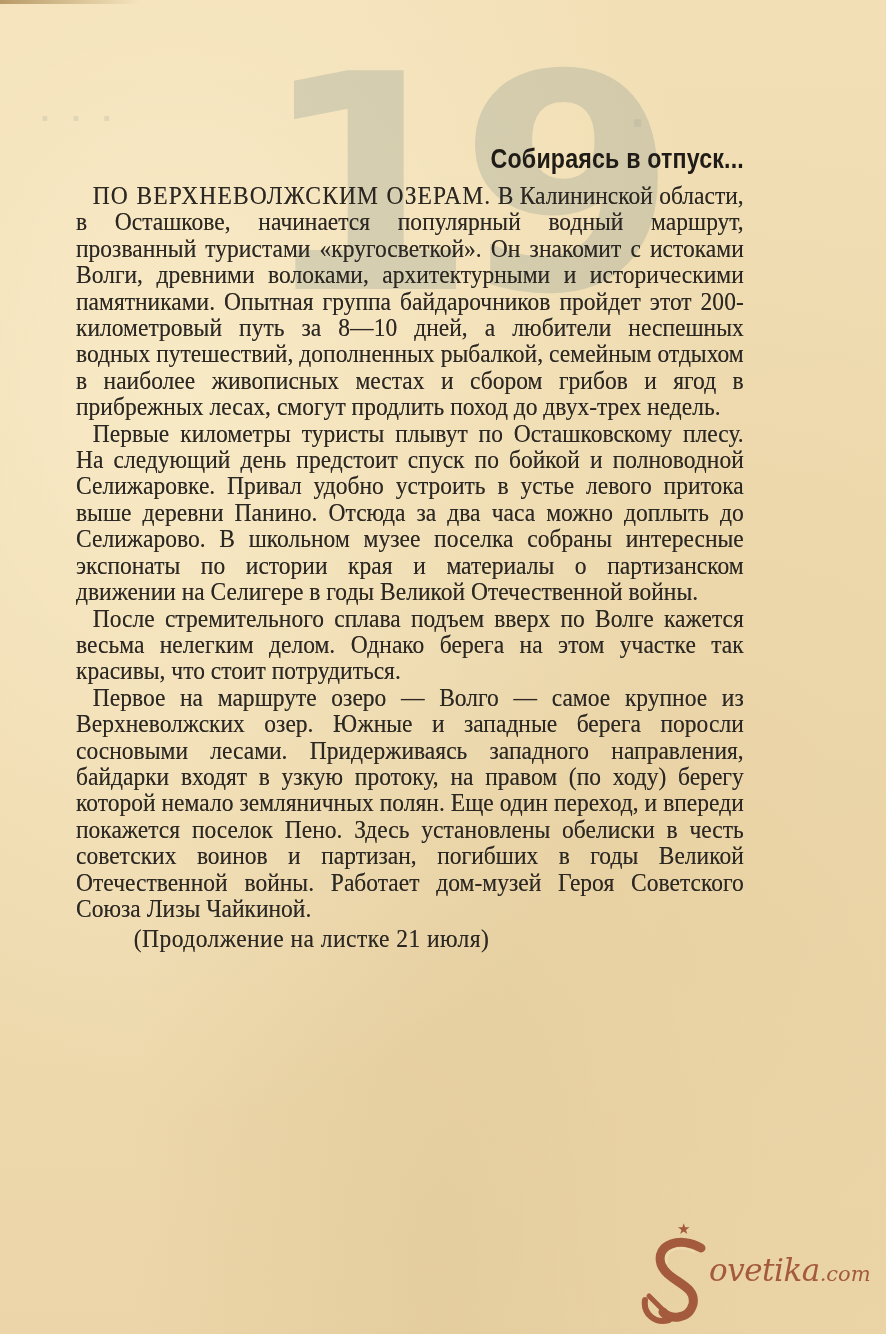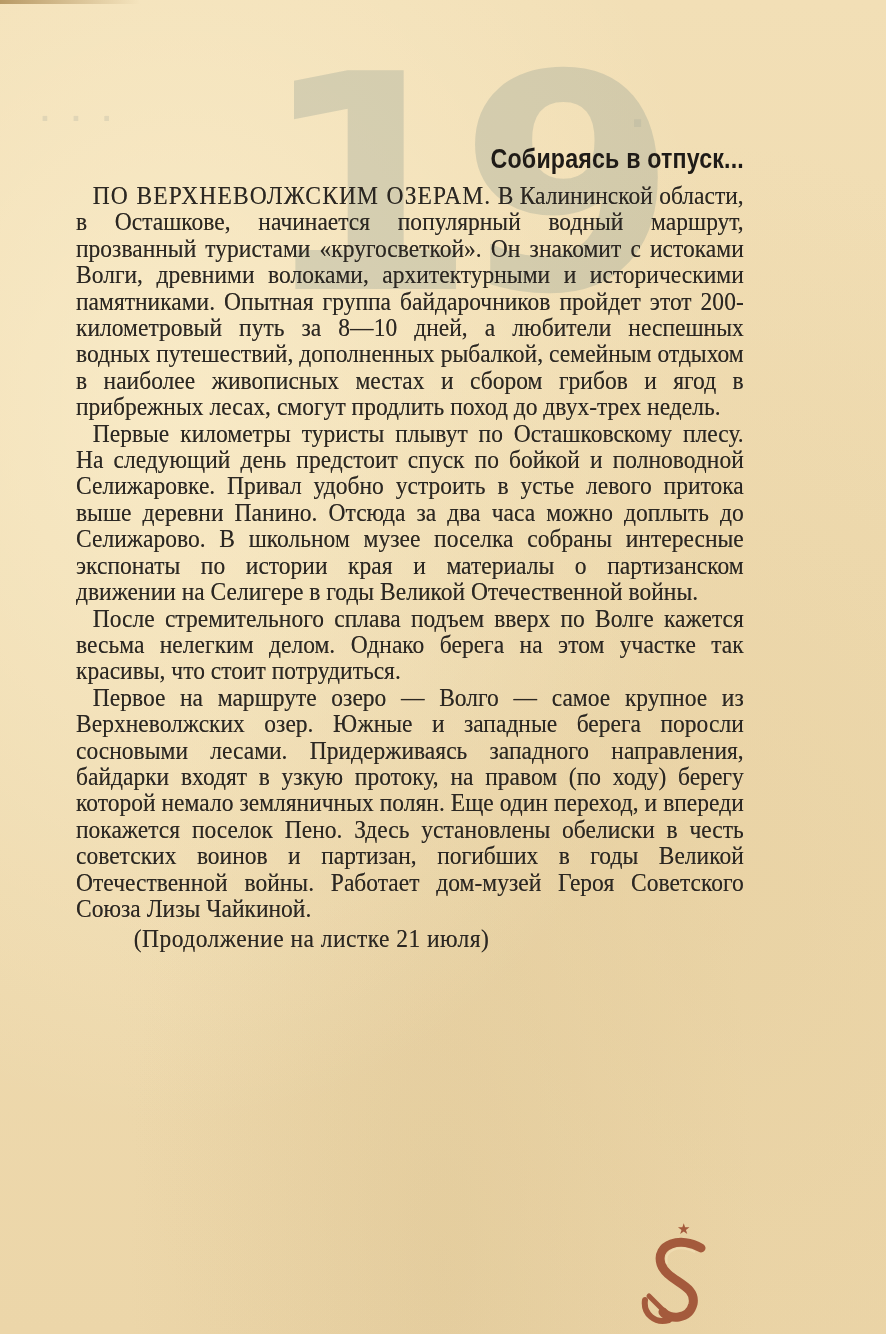--- a/index.html
+++ b/index.html
@@ -163,13 +163,14 @@
 </article>
 
 <div class="watermark">
   <span class="wm-star">★</span>
   <svg class="wm-s" width="78" height="92" viewBox="0 0 78 92">
     <path d="M60 14 C40 2, 14 10, 20 30 C26 48, 56 50, 52 70 C48 86, 28 86, 22 78" fill="none" stroke="#a45a3c" stroke-width="9" stroke-linecap="round"></path>
     <path d="M54 18 C38 10, 22 16, 26 30" fill="none" stroke="#efdbb0" stroke-width="2"></path>
     <path d="M4 66 C2 80, 14 90, 28 86" fill="none" stroke="#a45a3c" stroke-width="6" stroke-linecap="round"></path>
     <line x1="8" y1="62" x2="30" y2="84" stroke="#a45a3c" stroke-width="5" stroke-linecap="round"></line>
   </svg>
+  <div class="wm-text"><span>ovetika</span><span class="dotcom">.com</span></div>
 </div>
 
 </body></html>

